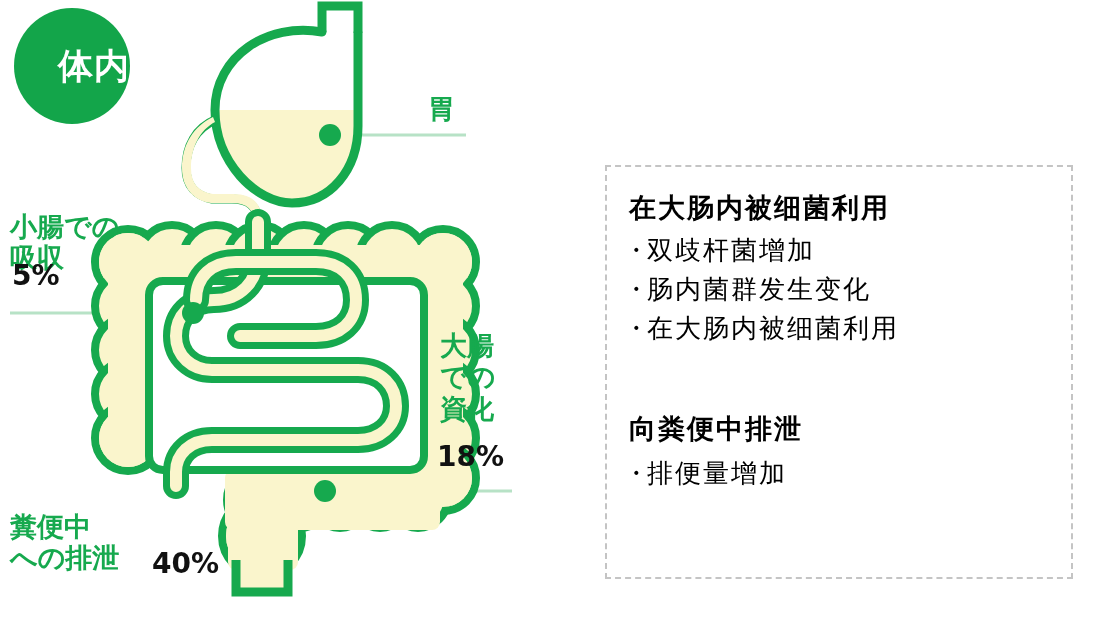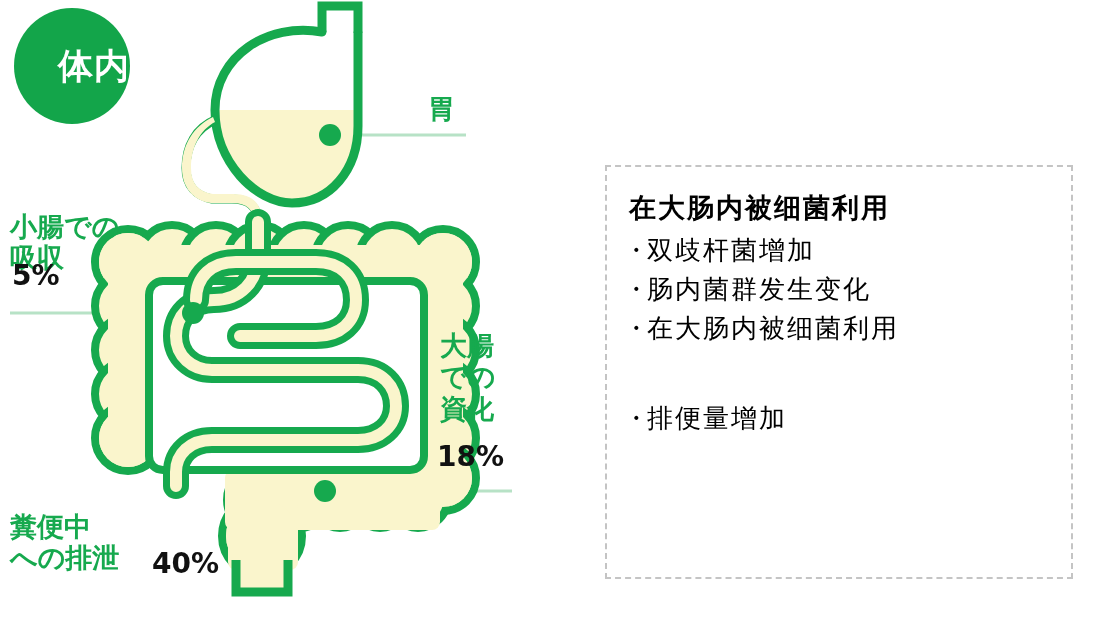--- a/index.html
+++ b/index.html
@@ -339,20 +339,21 @@
     <div class="section" id="section-a">
       <div class="sec-title">在大肠内被细菌利用</div>
       <ul class="bullets">
         <li>双歧杆菌增加</li>
         <li>肠内菌群发生变化</li>
         <li>在大肠内被细菌利用</li>
       </ul>
     </div>
 
     <div class="section" id="section-b">
+      <div class="sec-title">向粪便中排泄</div>
       <ul class="bullets">
         <li>排便量增加</li>
       </ul>
     </div>
 
   </div>
 
 </div>
 
 </body></html>

